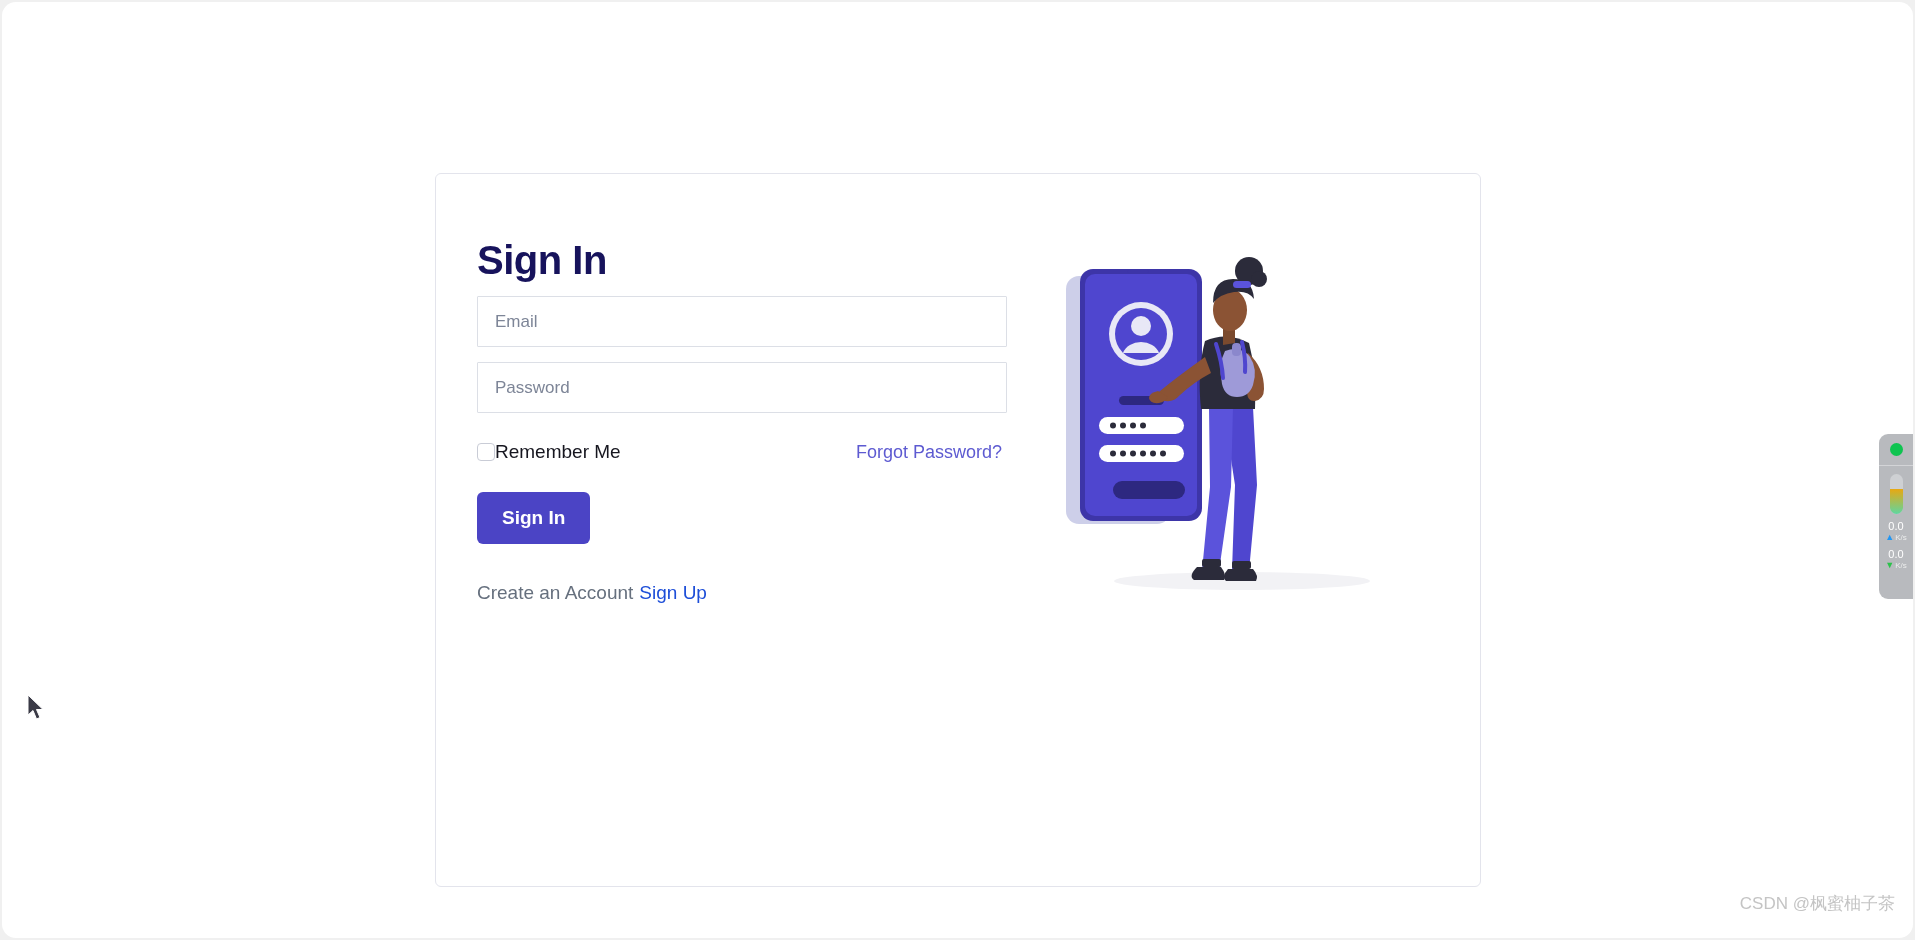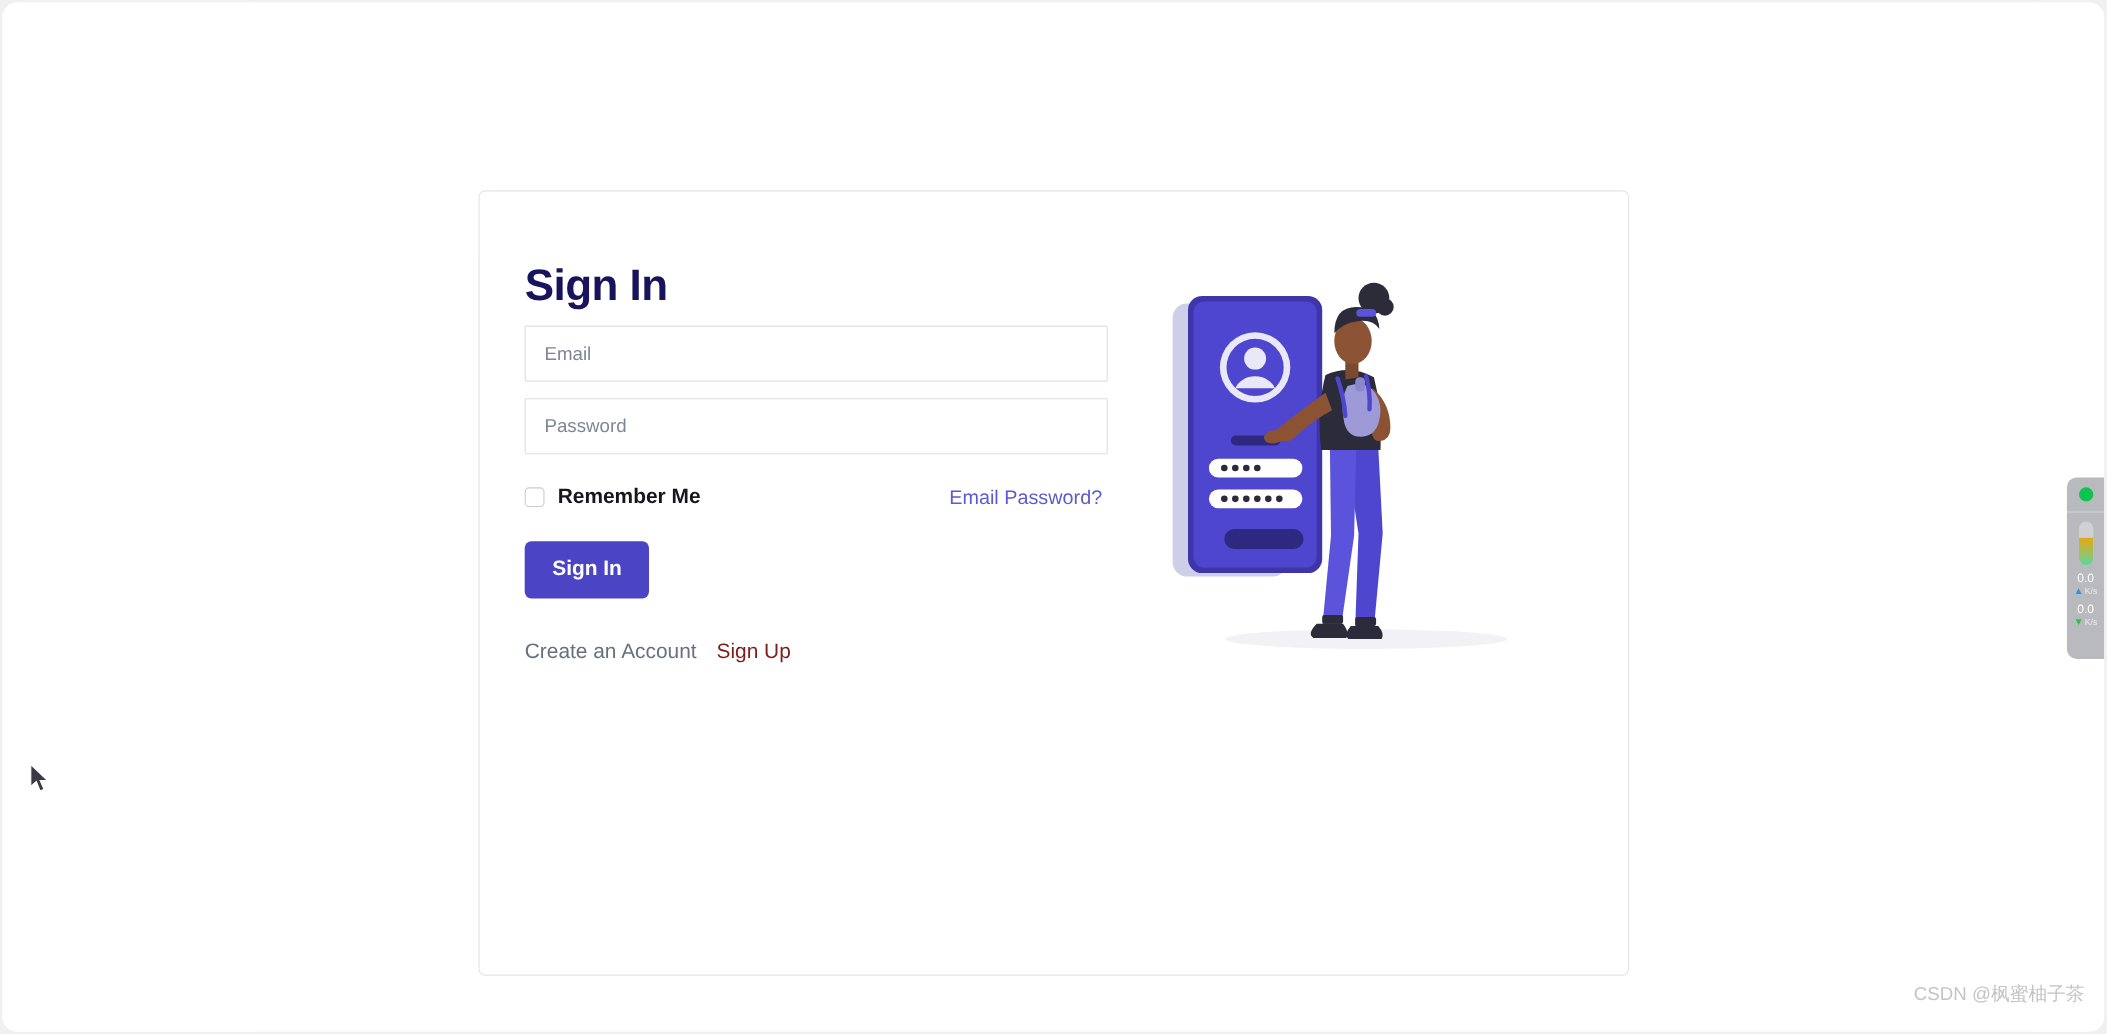--- a/index.html
+++ b/index.html
@@ -94,22 +94,21 @@
     margin-top: 28px;
     width: 530px;
     display: flex;
     align-items: center;
     justify-content: space-between;
   }
 
   #remember-wrap {
     display: flex;
     align-items: center;
-    gap: 12px;
-    font-weight: bold;
+    gap: 0;
   }
   #remember-box {
     width: 18px;
     height: 18px;
     border: 1.5px solid #c9ccd6;
     border-radius: 4px;
     background: #fff;
     flex: 0 0 18px;
   }
   #remember-label {
@@ -137,23 +136,23 @@
     cursor: pointer;
     font-family: "Liberation Sans", sans-serif;
   }
 
   #create-row {
     margin-top: 38px;
     font-size: 19px;
     color: #66707e;
   }
   #signup-link {
-    color: #7f1d1d;
+    color: #1d4ed8;
     text-decoration: none;
-    margin-left: 18px;
+    margin-left: 6px;
   }
 
   
   #illustration {
     flex: 1 1 auto;
     position: relative;
     height: 400px;
     margin-left: 20px;
   }
 
@@ -252,21 +251,21 @@
 
         <div class="field">
           <input type="password" placeholder="Password" style="">
         </div>
 
         <div id="options-row">
           <div id="remember-wrap">
             <div id="remember-box"></div>
             <span id="remember-label">Remember Me</span>
           </div>
-          <a id="forgot-link" href="#">Email Password?</a>
+          <a id="forgot-link" href="#">Forgot Password?</a>
         </div>
 
         <button id="signin-button">Sign In</button>
 
         <div id="create-row">
           <span>Create an Account</span><a id="signup-link" href="#">Sign Up</a>
         </div>
 
       </div>
 

